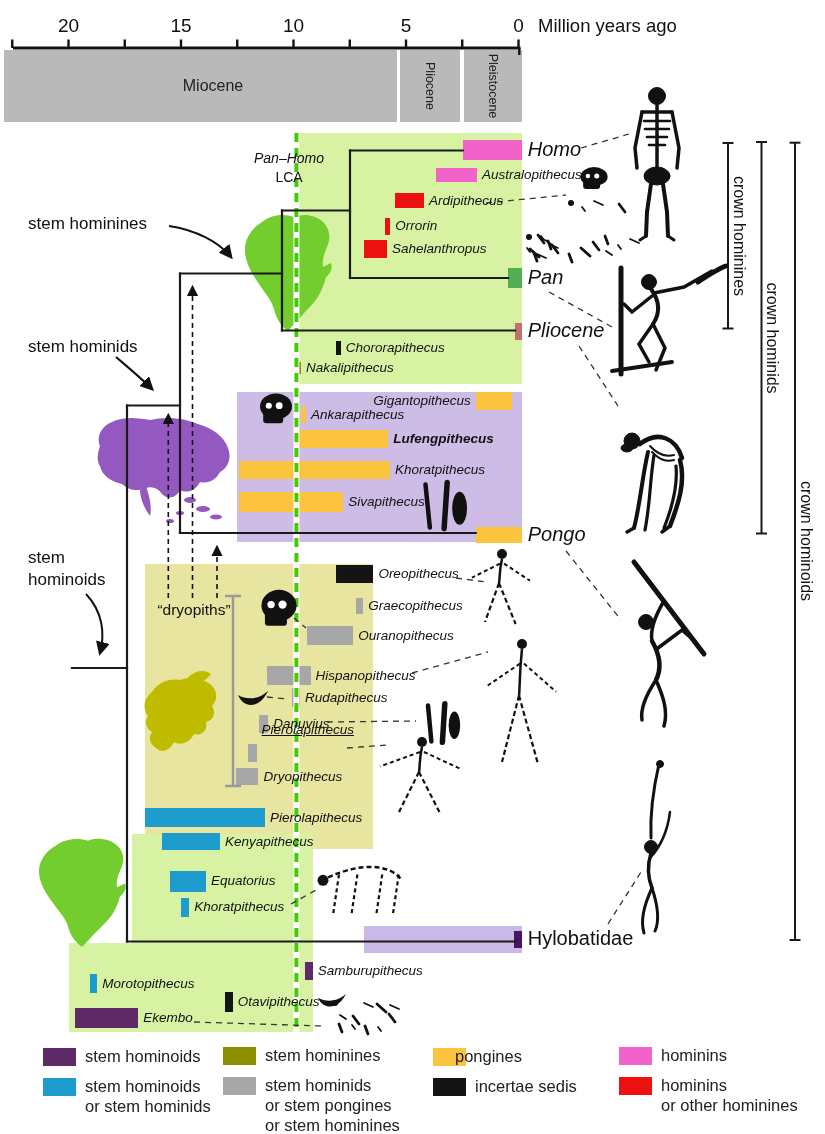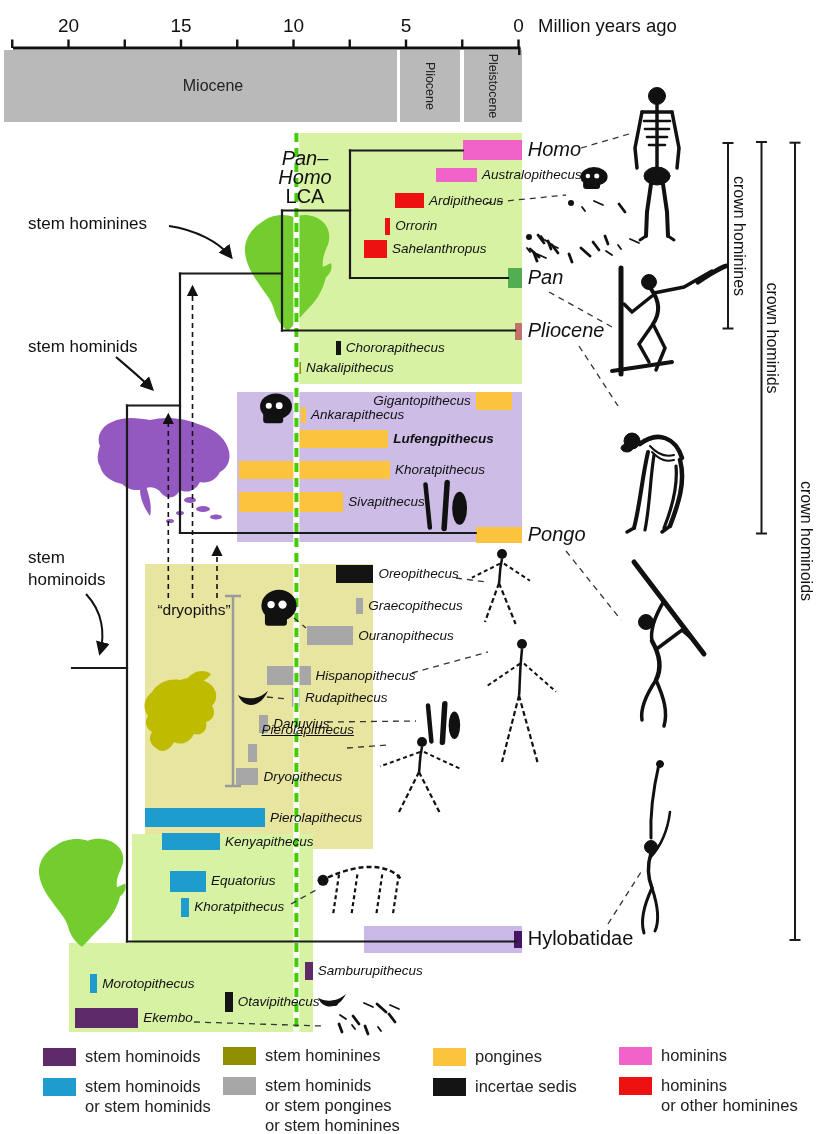--- a/index.html
+++ b/index.html
@@ -16,21 +16,21 @@
   .ticklab{position:absolute;font-size:19px;transform:translateX(-50%);line-height:1}
   .axisnote{position:absolute;left:538px;top:17px;font-size:18.5px;line-height:1;white-space:nowrap}
   .rot{position:absolute;white-space:nowrap;transform:translate(-50%,-50%) rotate(90deg);line-height:1}
   .epochlab{position:absolute;font-size:16px;color:#222;line-height:1;transform:translate(-50%,-50%);white-space:nowrap}
   .epochlab-rot{font-size:12.5px;transform:translate(-50%,-50%) rotate(90deg)}
   .taxlab{position:absolute;font-style:italic;font-size:13.5px;white-space:nowrap;line-height:1}
   .taxlab.upright{font-style:normal}
   .taxlab.big{font-size:20px}
   .taxlab.alignr{transform:translateX(-100%)}
   .stemlab{position:absolute;font-size:17px;line-height:22px;white-space:nowrap}
-  .lca{position:absolute;left:262px;top:149px;width:86px;text-align:center;font-size:20px;line-height:19px}
+  .lca{position:absolute;left:246px;top:149px;width:86px;text-align:center;font-size:14px;line-height:19px}
   .lca .it{font-style:italic}
   .dryo{position:absolute;left:150px;top:602px;width:88px;text-align:center;font-size:15.5px;line-height:1}
   .crownlab{font-size:16px}
   .leg-line{position:absolute;font-size:16.5px;line-height:20px;white-space:nowrap;color:#222}
 </style>
 </head>
 <body>
 
 <div id="fig">
 
@@ -412,21 +412,21 @@
       <div style="position: absolute; left: 43px; top: 1078px; width: 33px; height: 17.5px; background: rgb(30, 156, 205);"></div>
       <div class="leg-line" style="left: 85px; top: 1076px;">stem hominoids</div>
       <div class="leg-line" style="left: 85px; top: 1096px;">or stem hominids</div>
       <div style="position: absolute; left: 223px; top: 1047px; width: 33px; height: 17.5px; background: rgb(143, 143, 0);"></div>
       <div class="leg-line" style="left: 265px; top: 1045px;">stem hominines</div>
       <div style="position: absolute; left: 223px; top: 1077px; width: 33px; height: 17.5px; background: rgb(167, 167, 167);"></div>
       <div class="leg-line" style="left: 265px; top: 1075px;">stem hominids</div>
       <div class="leg-line" style="left: 265px; top: 1095px;">or stem pongines</div>
       <div class="leg-line" style="left: 265px; top: 1115px;">or stem hominines</div>
       <div style="position: absolute; left: 433px; top: 1048px; width: 33px; height: 17.5px; background: rgb(251, 195, 62);"></div>
-      <div class="leg-line" style="left: 475px; top: 1046px;">pongines</div>
+      <div class="leg-line" style="left: 455px; top: 1046px;">pongines</div>
       <div style="position: absolute; left: 433px; top: 1078px; width: 33px; height: 17.5px; background: rgb(20, 20, 20);"></div>
       <div class="leg-line" style="left: 475px; top: 1076px;">incertae sedis</div>
       <div style="position: absolute; left: 619px; top: 1047px; width: 33px; height: 17.5px; background: rgb(242, 99, 201);"></div>
       <div class="leg-line" style="left: 661px; top: 1045px;">hominins</div>
       <div style="position: absolute; left: 619px; top: 1077px; width: 33px; height: 17.5px; background: rgb(238, 17, 17);"></div>
       <div class="leg-line" style="left: 661px; top: 1075px;">hominins</div>
       <div class="leg-line" style="left: 661px; top: 1095px;">or other hominines</div>
     </div>
 
 </div>

